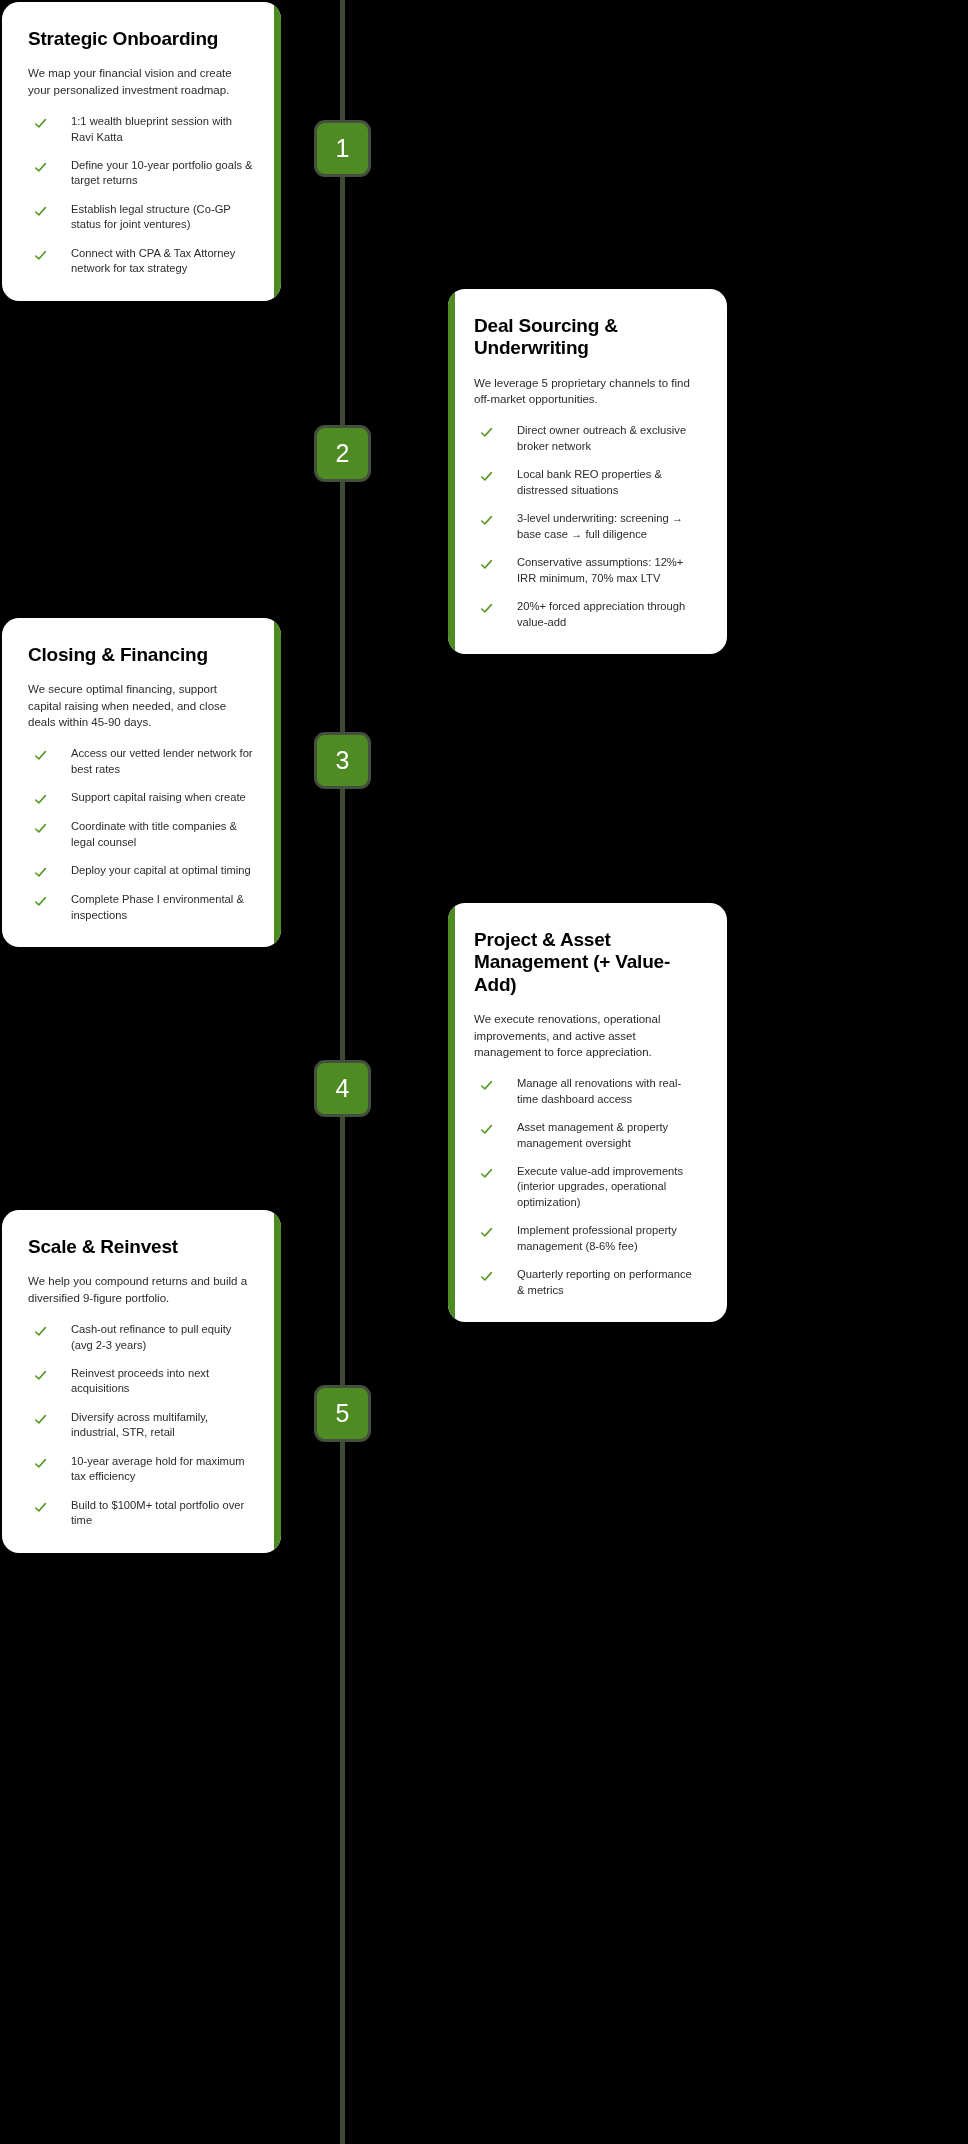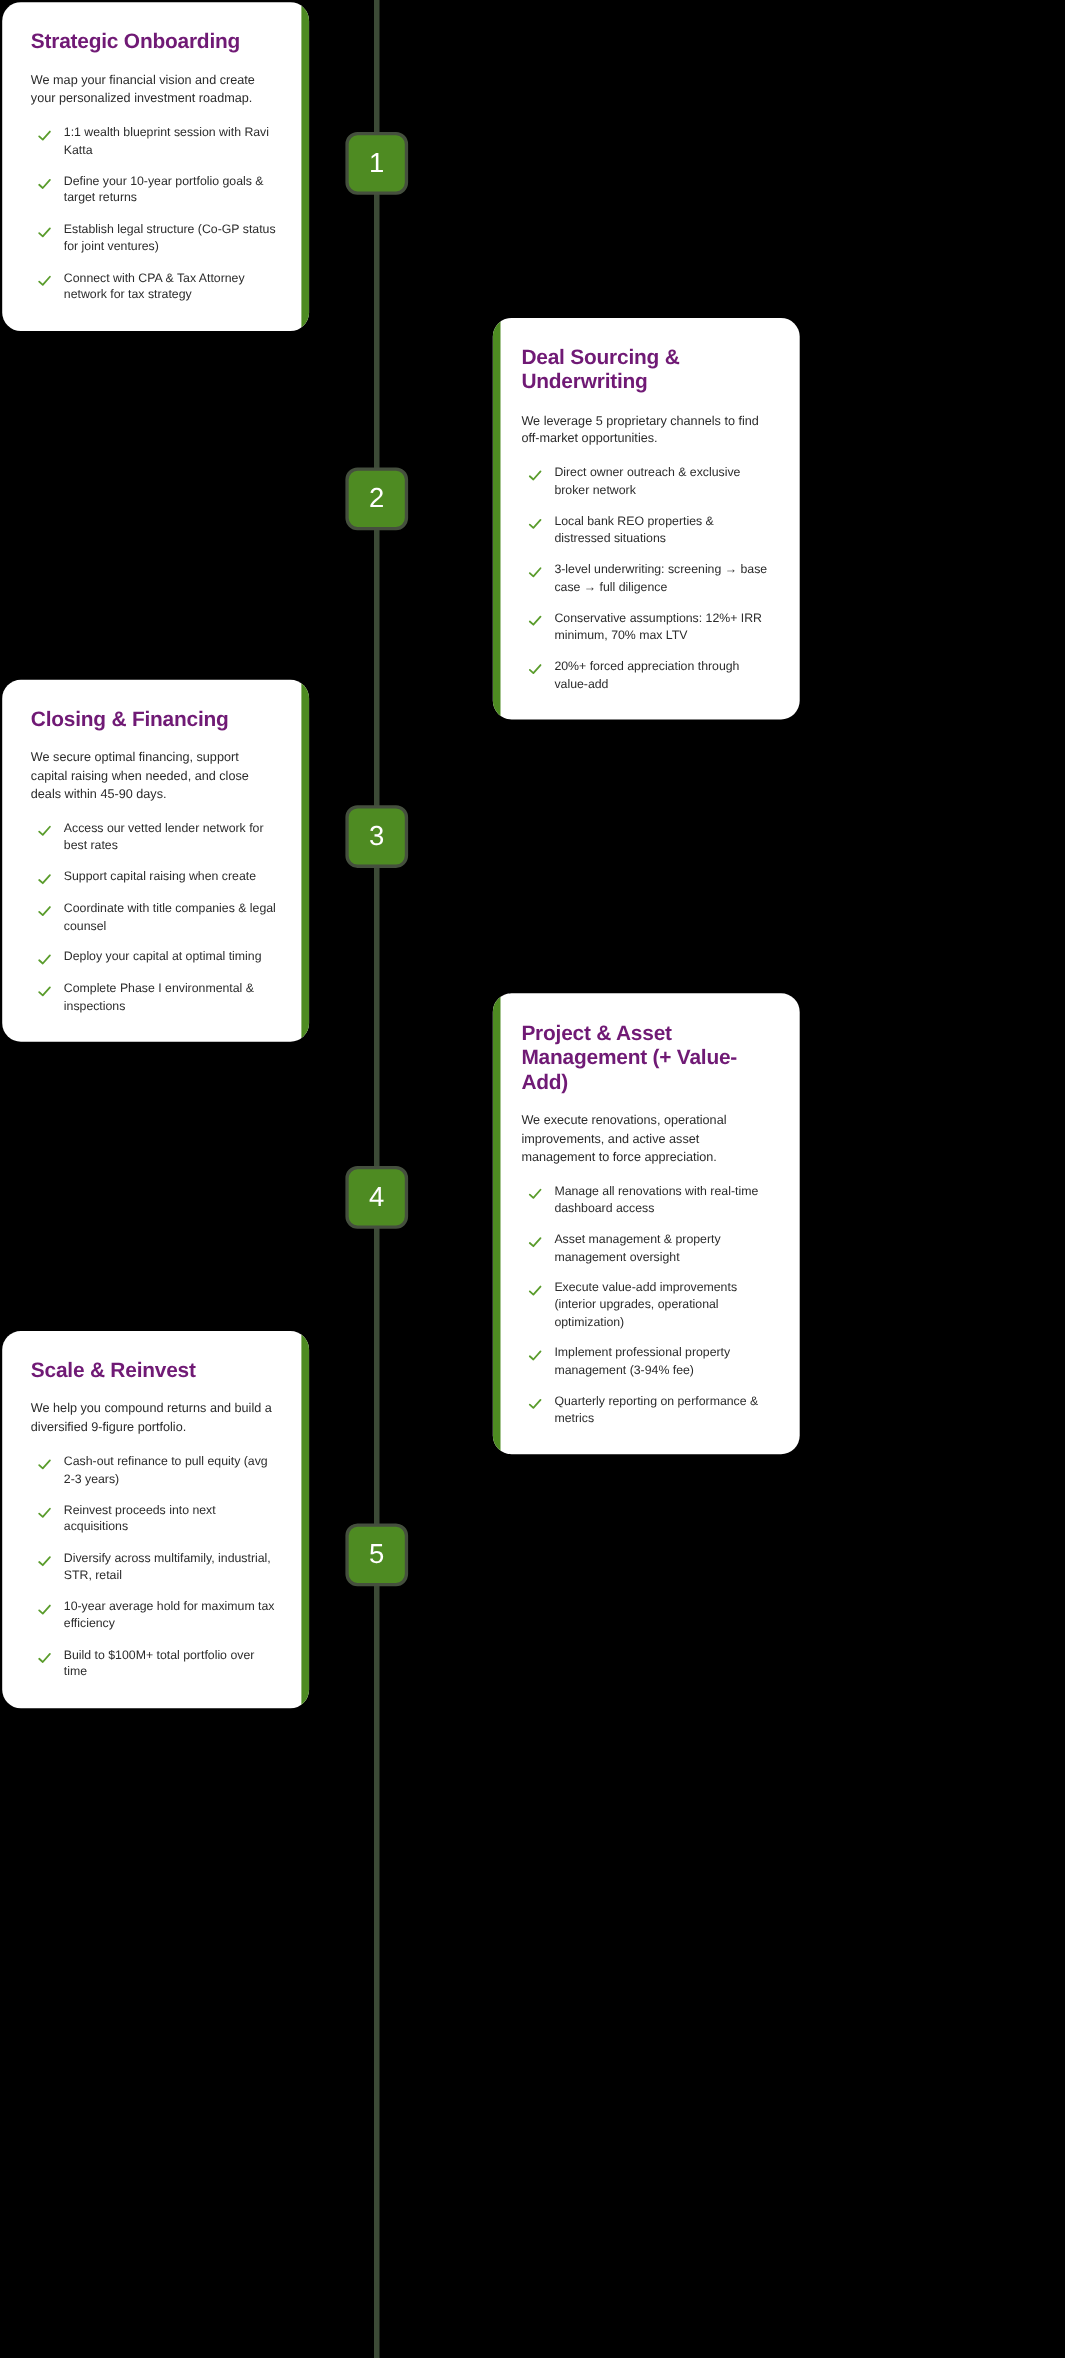--- a/index.html
+++ b/index.html
@@ -67,41 +67,41 @@
     position: absolute;
     top: 0;
     bottom: 0;
     width: 7px;
     background: #4e8b22;
   }
   .card.left  .rail { right: 0; }
   .card.right .rail { left: 0; }
 
   .card-title {
-    color: #701a75;
+    color: #000000;
     font-size: 19px;
     font-weight: bold;
     line-height: 1.18;
     letter-spacing: -0.2px;
     margin-bottom: 15px;
   }
 
   .card-desc {
     color: #2b2b2b;
     font-size: 11.5px;
     line-height: 1.42;
     margin-bottom: 16px;
   }
 
   .bullets { list-style: none; }
 
   .bullet {
     display: flex;
     align-items: flex-start;
-    gap: 11px;
+    gap: 24px;
     margin-bottom: 13px;
     padding-left: 6px;
   }
   .bullet:last-child { margin-bottom: 0; }
 
   .check {
     flex: 0 0 auto;
     width: 13px;
     height: 13px;
     margin-top: 3px;
@@ -285,21 +285,21 @@
               </svg>
             </span>
             <span class="bullet-text">Execute value-add improvements (interior upgrades, operational optimization)</span>
           </li>
           <li class="bullet">
             <span class="check">
               <svg viewBox="0 0 16 16" width="13" height="13" aria-hidden="true">
                 <path d="M2 8.6 L6 12.2 L14 3.2" fill="none" stroke="#5a9c2c" stroke-width="2" stroke-linecap="round" stroke-linejoin="round"></path>
               </svg>
             </span>
-            <span class="bullet-text">Implement professional property management (3-94% fee)</span>
+            <span class="bullet-text">Implement professional property management (8-6% fee)</span>
           </li>
           <li class="bullet">
             <span class="check">
               <svg viewBox="0 0 16 16" width="13" height="13" aria-hidden="true">
                 <path d="M2 8.6 L6 12.2 L14 3.2" fill="none" stroke="#5a9c2c" stroke-width="2" stroke-linecap="round" stroke-linejoin="round"></path>
               </svg>
             </span>
             <span class="bullet-text">Quarterly reporting on performance &amp; metrics</span>
           </li>
         </ul>

